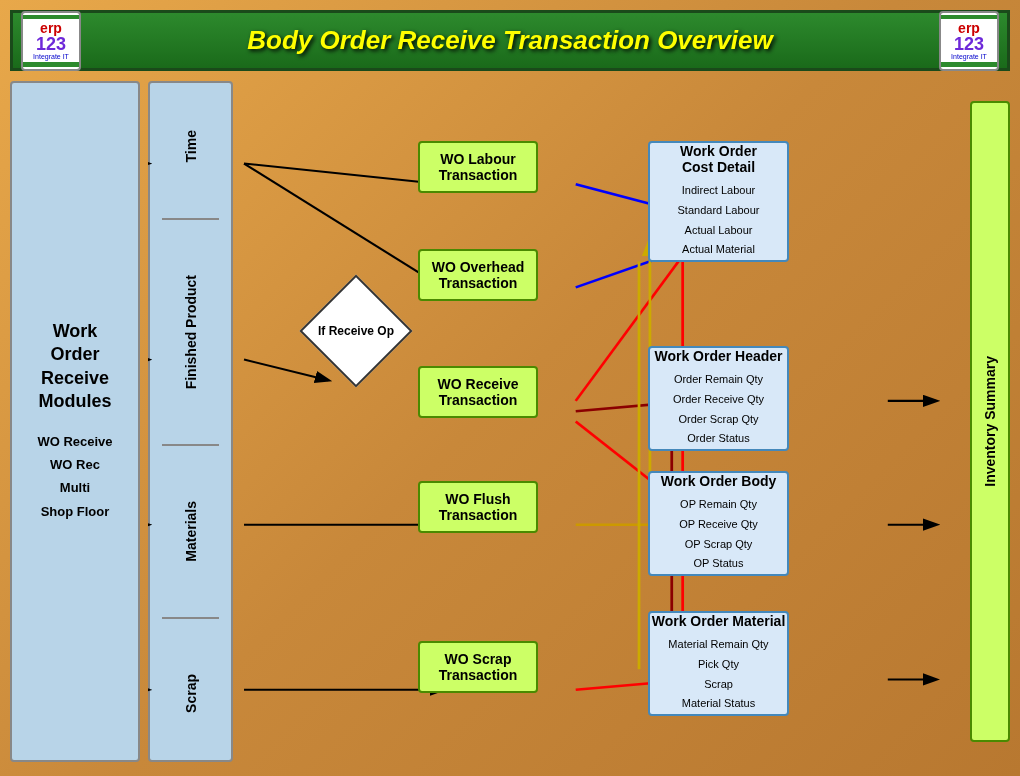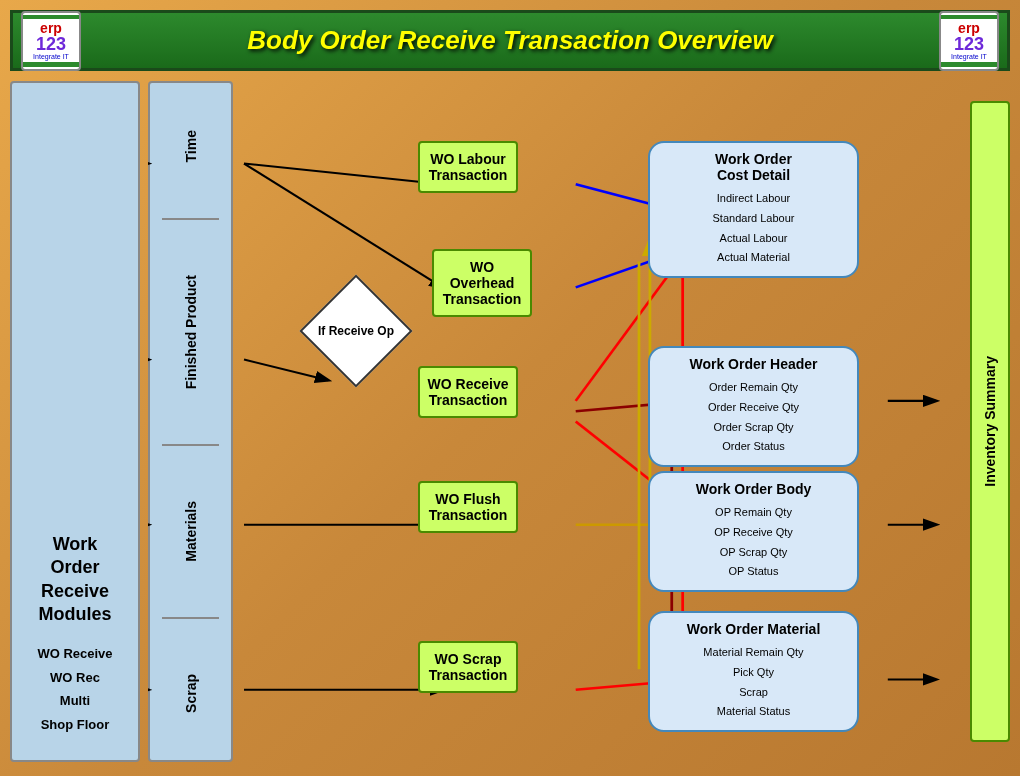--- a/index.html
+++ b/index.html
@@ -67,21 +67,21 @@
     
     .left-panel {
       background: #b8d4e8;
       border: 2px solid #888;
       border-radius: 4px;
       width: 130px;
       min-width: 130px;
       display: flex;
       flex-direction: column;
       align-items: center;
-      justify-content: flex-end;
+      justify-content: center;
       padding: 24px;
       text-align: center;
     }
     .left-panel-title {
       font-size: 18px;
       font-weight: bold;
       color: #000;
       line-height: 1.3;
       margin-bottom: 16px;
     }
@@ -167,31 +167,30 @@
     .transaction-box {
       position: absolute;
       background: #ccff66;
       border: 2px solid #4a8a00;
       border-radius: 4px;
       text-align: center;
       padding: 8px 6px;
       font-size: 14px;
       font-weight: bold;
       color: #000;
-      width: 100px;
+      width: 120px;
     }
 
     
     .info-box {
       position: absolute;
       background: #d8e8f8;
       border: 2px solid #4488bb;
-      border-radius: 16px;
-      padding: 8px;
-      width: 211px;
+      border-radius: 4px;
+      width: 141px;
     }
     .info-box-title {
       font-size: 14px;
       font-weight: bold;
       color: #000;
       text-align: center;
       margin-bottom: 6px;
     }
     .info-box-items {
       font-size: 11px;
@@ -359,21 +358,21 @@
 
       <div class="diamond-container" style="left:158px; top: 250px;">
         <div class="diamond"></div>
         <div class="diamond-label">If Receive Op</div>
       </div>
 
       <div class="transaction-box" style="left: 270px; top: 60px;">
         WO Labour<br>Transaction
       </div>
 
-      <div class="transaction-box" style="left: 284px; top: 168px;">
+      <div class="transaction-box" style="left: 270px; top: 168px;">
         WO Overhead<br>Transaction
       </div>
 
       <div class="transaction-box" style="left: 270px; top: 285px;">
         WO Receive<br>Transaction
       </div>
 
       <div class="transaction-box" style="left: 270px; top: 400px;">
         WO Flush<br>Transaction
       </div>

